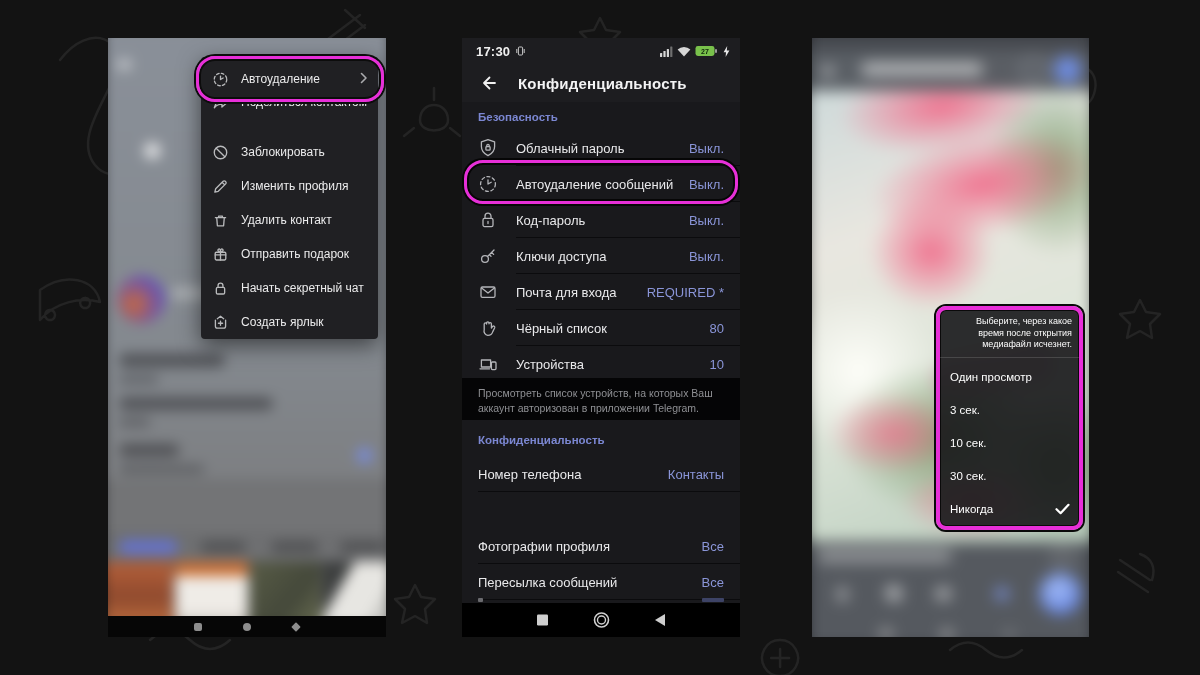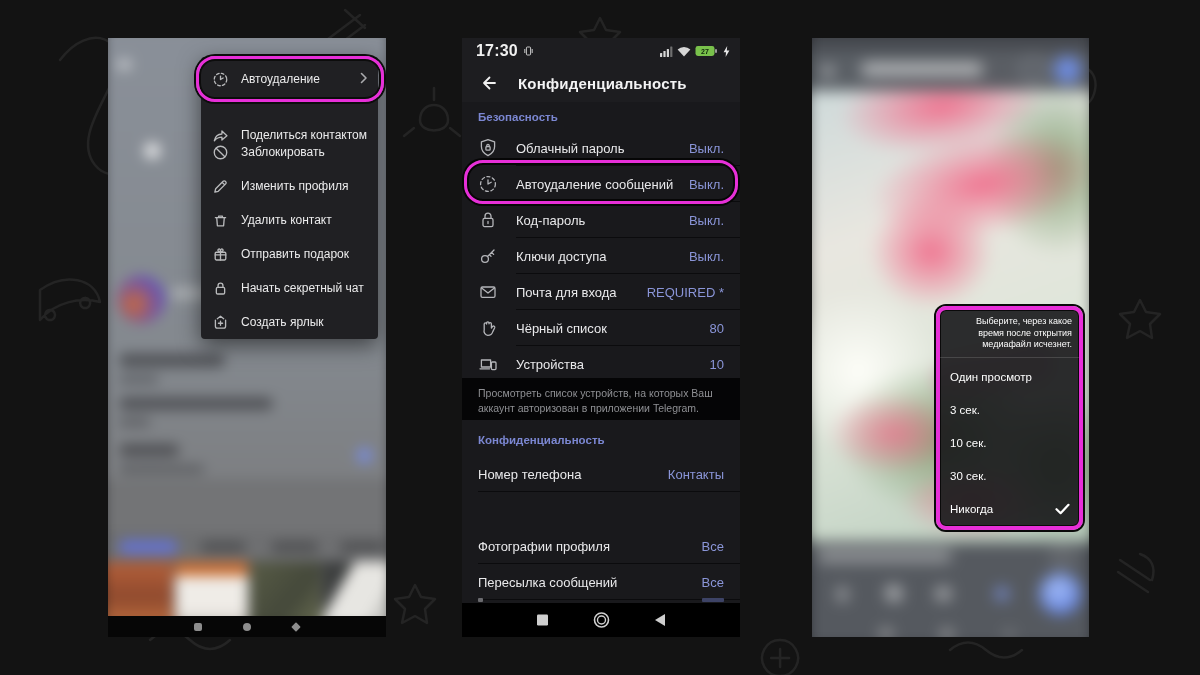--- a/index.html
+++ b/index.html
@@ -27,21 +27,21 @@
   .mi{position:absolute;left:0;width:177px;height:34px;display:flex;align-items:center;cursor:pointer;}
   .mi .ic{width:17px;height:17px;margin-left:11px;flex:0 0 17px;display:flex;align-items:center;justify-content:center;}
   .mi .lb{margin-left:12px;font-size:12px;color:#ebebec;white-space:nowrap;}
   .mi svg{stroke:#b9babc;fill:none;stroke-width:1.4;stroke-linecap:round;stroke-linejoin:round;}
   .hl-ring{position:absolute;border:3.5px solid #e72fd8;border-radius:19px;box-shadow:0 0 0 2px #0c0c0c, inset 0 0 0 2px #0c0c0c;z-index:4;pointer-events:none;}
   .mi .chev{position:absolute;right:10px;top:50%;transform:translateY(-50%);}
 
   
   #phone-mid{background:#121214;}
   .statusbar{position:absolute;left:0;top:0;right:0;height:26px;background:#1d1d20;display:flex;align-items:center;}
-  .sb-time{color:#f0f0f0;font-size:16px;font-weight:bold;margin-left:14px;letter-spacing:.2px;}
+  .sb-time{color:#f0f0f0;font-size:13px;font-weight:bold;margin-left:14px;letter-spacing:.2px;}
   .sb-right{position:absolute;right:10px;top:0;height:26px;display:flex;align-items:center;gap:4px;}
   .appbar{position:absolute;left:0;top:26px;right:0;height:38px;background:#1d1d20;display:flex;align-items:center;}
   .appbar .title{color:#f3f3f4;font-size:15px;font-weight:600;margin-left:20px;letter-spacing:.2px;}
   .backbtn{margin-left:18px;width:18px;height:18px;cursor:pointer;}
   .section{position:absolute;left:0;right:0;background:#19191c;}
   .sec-title{position:absolute;left:16px;color:#7b87d2;font-size:11.5px;font-weight:600;}
   .srow{position:absolute;left:0;right:0;height:36px;cursor:pointer;}
   .srow .ric{position:absolute;left:15px;top:7px;width:22px;height:22px;}
   .srow .ric svg{stroke:#b4b5b9;fill:none;stroke-width:1.3;stroke-linecap:round;stroke-linejoin:round;}
   .srow .rlb{position:absolute;left:54px;top:50%;transform:translateY(-50%);color:#e9e9eb;font-size:13px;white-space:nowrap;}
@@ -136,21 +136,21 @@
               <path d="M9 9 L9 5.4 M9 9 L11.8 7.4"></path>
             </svg>
         </span>
         <span class="lb">Автоудаление</span>
         <span class="chev">
           <svg width="8" height="12" viewBox="0 0 8 12">
               <path d="M1.5 1.5 L6 6 L1.5 10.5" stroke="#a9aaad" fill="none" stroke-width="1.6" stroke-linecap="round"></path>
             </svg>
         </span>
       </div>
-      <div class="mi" style="top:61px;">
+      <div class="mi" style="top:28px;">
         <span class="ic">
           <svg width="17" height="17" viewBox="0 0 18 18">
               <path d="M2.5 14.5 C3.5 9.5 6.5 7.5 10.5 7.4 V4.2 L15.8 9.2 L10.5 13.8 V10.8 C7.5 10.8 4.8 12 2.5 14.5 Z"></path>
             </svg>
         </span>
         <span class="lb">Поделиться контактом</span>
       </div>
       <div class="mi" style="top:78px;">
         <span class="ic">
           <svg width="17" height="17" viewBox="0 0 18 18">

